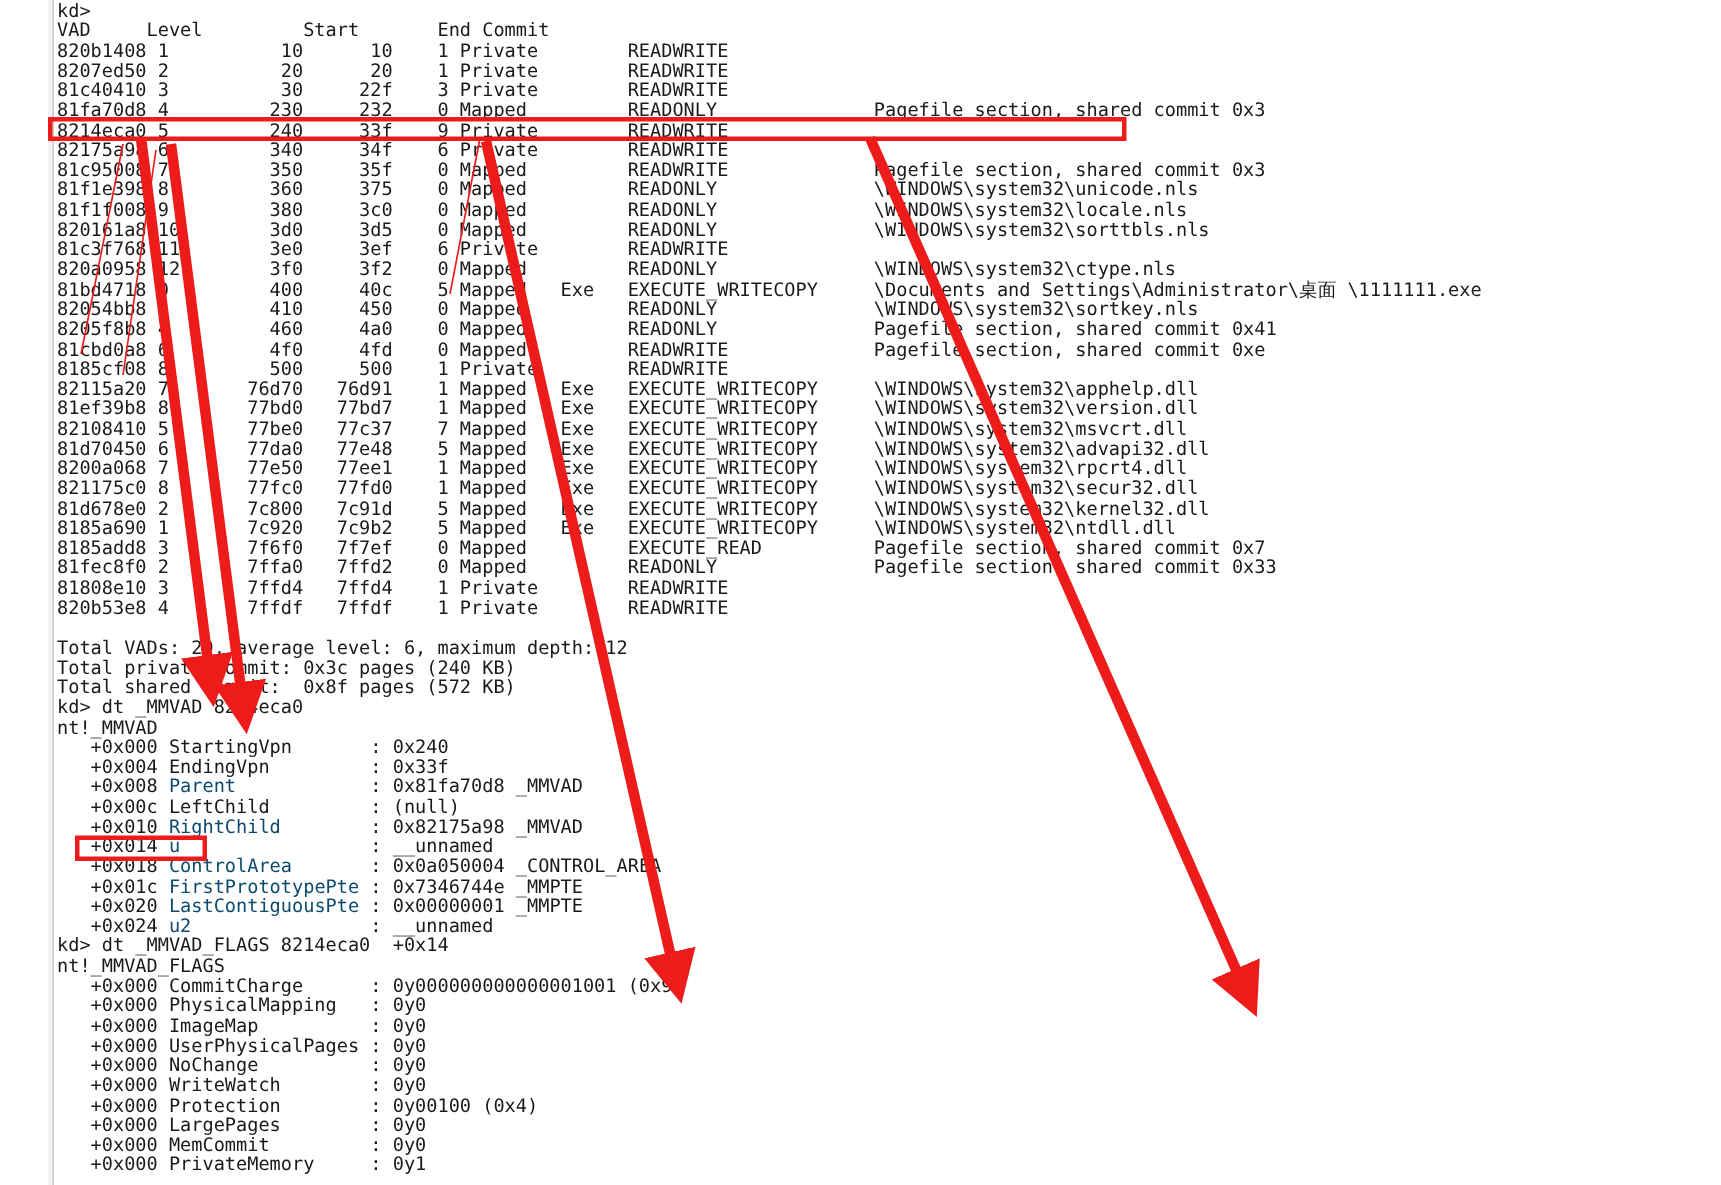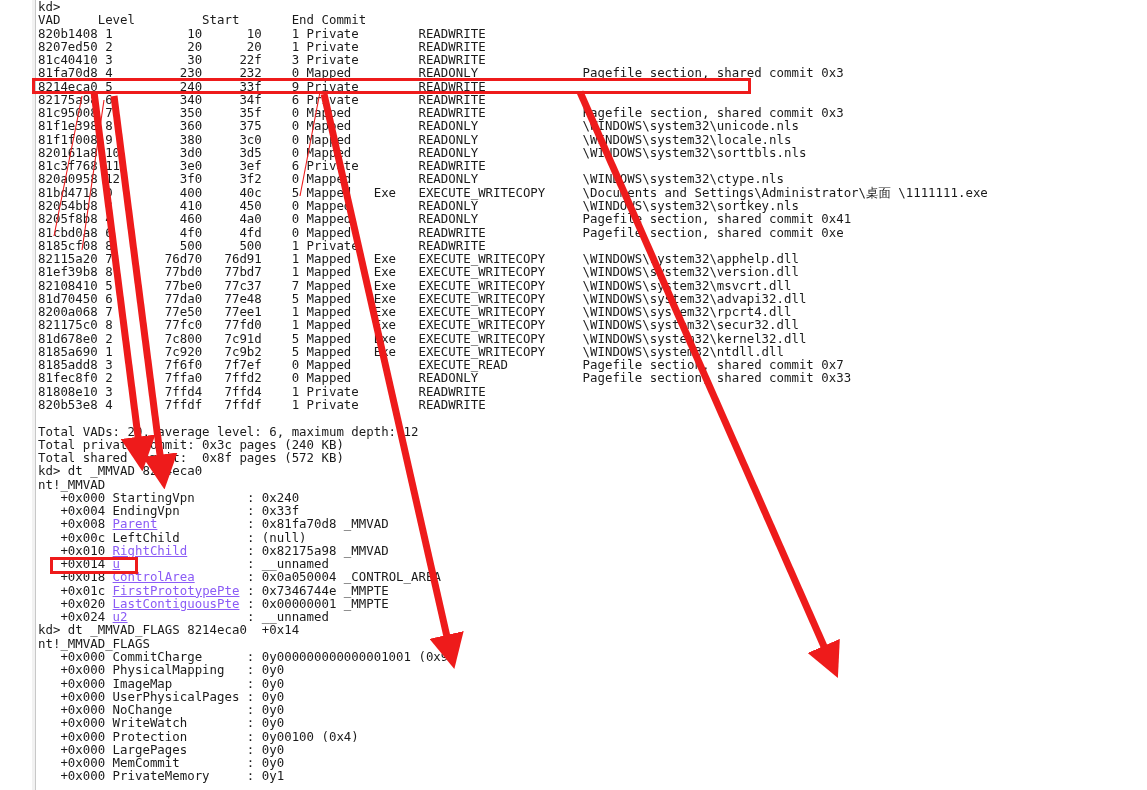--- a/index.html
+++ b/index.html
@@ -13,21 +13,21 @@
   #root{position:relative;width:1147px;height:606px;background:#fff;margin-left:32px;}
   
   .gutter{position:absolute;left:0;top:0;width:4px;height:790px;background:#f2f2f2;border-right:1px solid #c8c8c8;box-sizing:border-box;}
   .gutter2{position:absolute;left:4px;top:0;width:2px;height:790px;background:#ffffff;}
   #console{
     position:absolute;left:6px;top:0px;width:1141px;height:790px;
     font-size:12.4px;line-height:13.28px;color:#1a1a1a;
     white-space:pre;
   }
   .line{height:13.28px;white-space:pre;}
-  .lnk{color:#8b5cf6;text-decoration:underline;}
+  .lnk{color:#0c4a6e;}
   
   #overlay{position:absolute;left:0;top:0;width:1147px;height:790px;pointer-events:none;}
   .hbox{position:absolute;border:3px solid #ee1b1b;box-sizing:border-box;}
 </style>
 </head>
 <body>
 
 <div id="root">
 
   <div class="gutter"></div>

